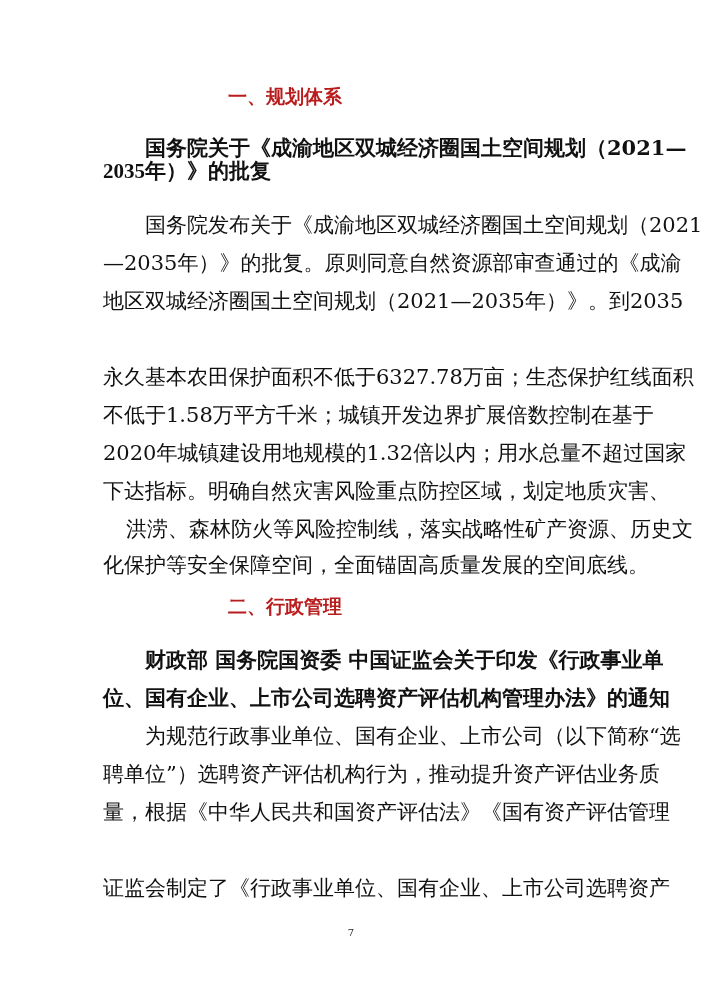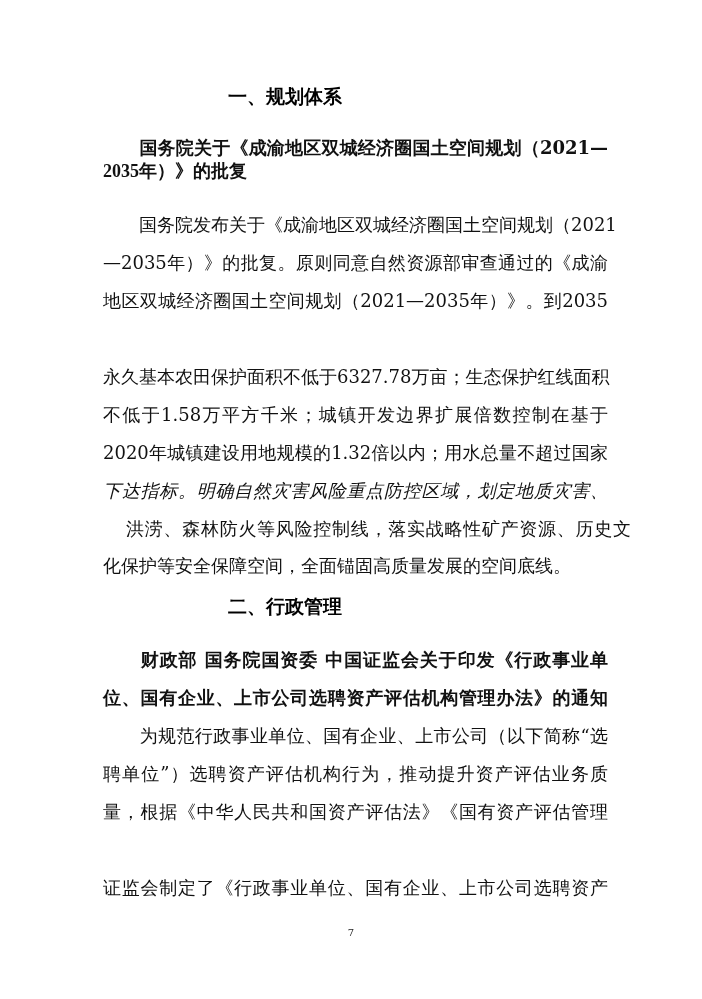--- a/index.html
+++ b/index.html
@@ -1,40 +1,40 @@
 <!DOCTYPE html>
 <html><head>
 <meta charset="utf-8">
 <style>
   html, body { margin: 0; padding: 0; background: #ffffff; }
   body { width: 702px; height: 999px; position: relative; overflow: hidden; font-family: "DejaVu Serif", "Liberation Serif", serif; color: #111; }
   .page { position: absolute; left: 0; top: 0; width: 702px; height: 999px; background: #fff; }
-  .h1 { position: absolute; left: 0; width: 570px; text-align: center; font-family: "DejaVu Sans", "Liberation Sans", sans-serif; font-weight: bold; font-size: 19px; color: #000000; }
-  .line { position: absolute; left: 103px; width: 505px; font-size: 18px; line-height: 22px; white-space: nowrap; text-align: justify; text-align-last: justify; letter-spacing: 0px; }
+  .h1 { position: absolute; left: 0; width: 570px; text-align: center; font-family: "DejaVu Sans", "Liberation Sans", sans-serif; font-weight: bold; font-size: 19px; color: #b91c1c; }
+  .line { position: absolute; left: 103px; width: 505px; font-size: 21px; line-height: 22px; white-space: nowrap; text-align: justify; text-align-last: justify; letter-spacing: 0px; }
   .line.last { text-align-last: left; }
   .bold { font-weight: bold; }
   .pagenum { position: absolute; left: 0; width: 702px; text-align: center; font-size: 10px; color: #222; }
 </style>
 </head>
 <body>
 
 <div class="page">
 
   <div class="h1" style="top:84px;">一、规划体系</div>
 
   <div class="line bold" style="top:137px;">　　国务院关于《成渝地区双城经济圈国土空间规划（2021—</div>
   <div class="line bold last" style="top:160px;font-family:Liberation Serif, serif;">2035年）》的批复</div>
 
   <div class="line" style="top:214px;">　　国务院发布关于《成渝地区双城经济圈国土空间规划（2021</div>
   <div class="line" style="top:252px;">—2035年）》的批复。原则同意自然资源部审查通过的《成渝</div>
   <div class="line" style="top:290px;">地区双城经济圈国土空间规划（2021—2035年）》。到2035</div>
   <div class="line" style="top:366px;">永久基本农田保护面积不低于6327.78万亩；生态保护红线面积</div>
   <div class="line" style="top:404px;">不低于1.58万平方千米；城镇开发边界扩展倍数控制在基于</div>
   <div class="line" style="top:442px;">2020年城镇建设用地规模的1.32倍以内；用水总量不超过国家</div>
-  <div class="line" style="top:480px;font-style:italic;">下达指标。明确自然灾害风险重点防控区域，划定地质灾害、</div>
+  <div class="line" style="top:480px;">下达指标。明确自然灾害风险重点防控区域，划定地质灾害、</div>
   <div class="line" style="top:518px;margin-left:23px;">洪涝、森林防火等风险控制线，落实战略性矿产资源、历史文</div>
   <div class="line last" style="top:556px;font-family:Liberation Mono, monospace;">化保护等安全保障空间，全面锚固高质量发展的空间底线。</div>
 
   <div class="h1" style="top:594px;">二、行政管理</div>
 
   <div class="line bold" style="top:649px;">　　财政部  国务院国资委  中国证监会关于印发《行政事业单</div>
   <div class="line bold" style="top:687px;">位、国有企业、上市公司选聘资产评估机构管理办法》的通知</div>
 
   <div class="line" style="top:763px;">聘单位”）选聘资产评估机构行为，推动提升资产评估业务质</div>
   <div class="line" style="top:725px;">　　为规范行政事业单位、国有企业、上市公司（以下简称“选</div>

